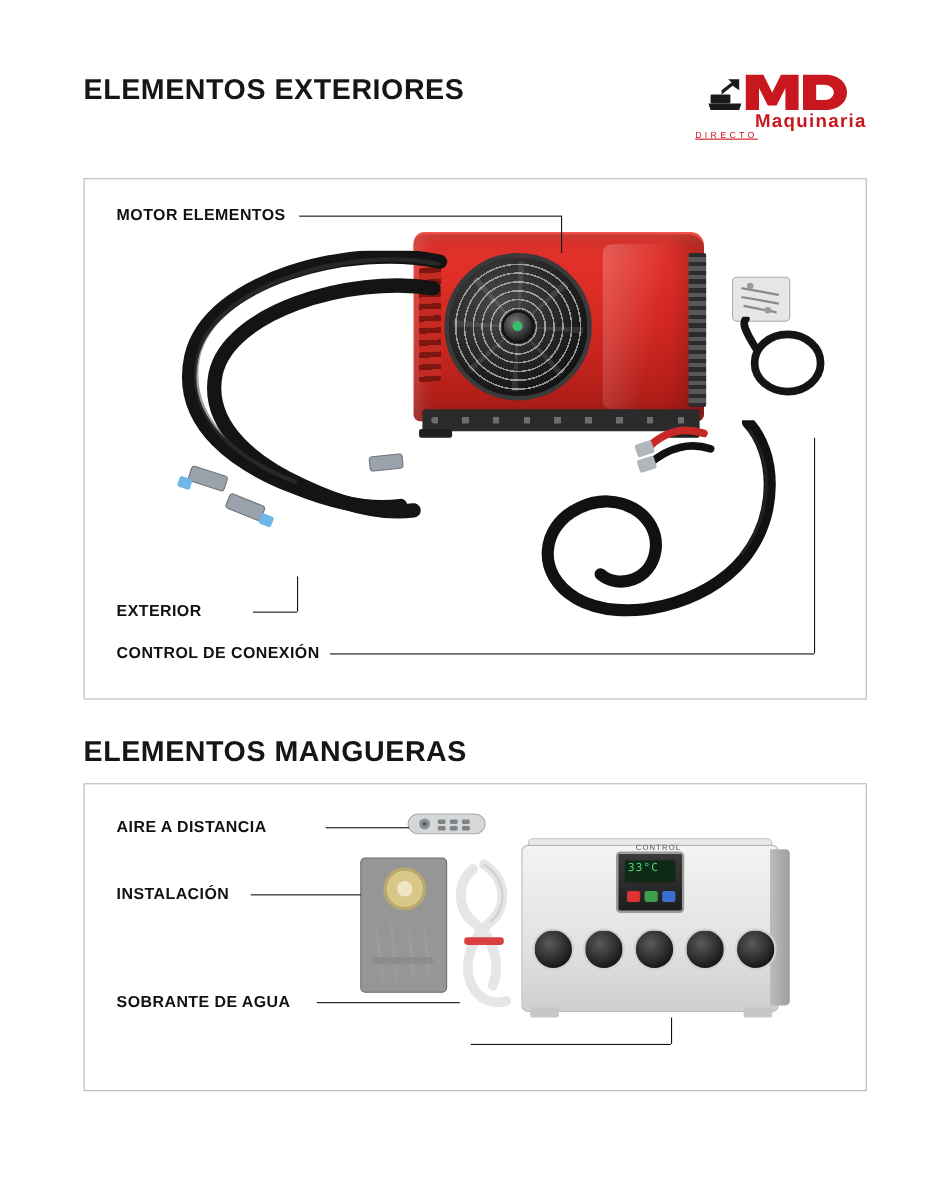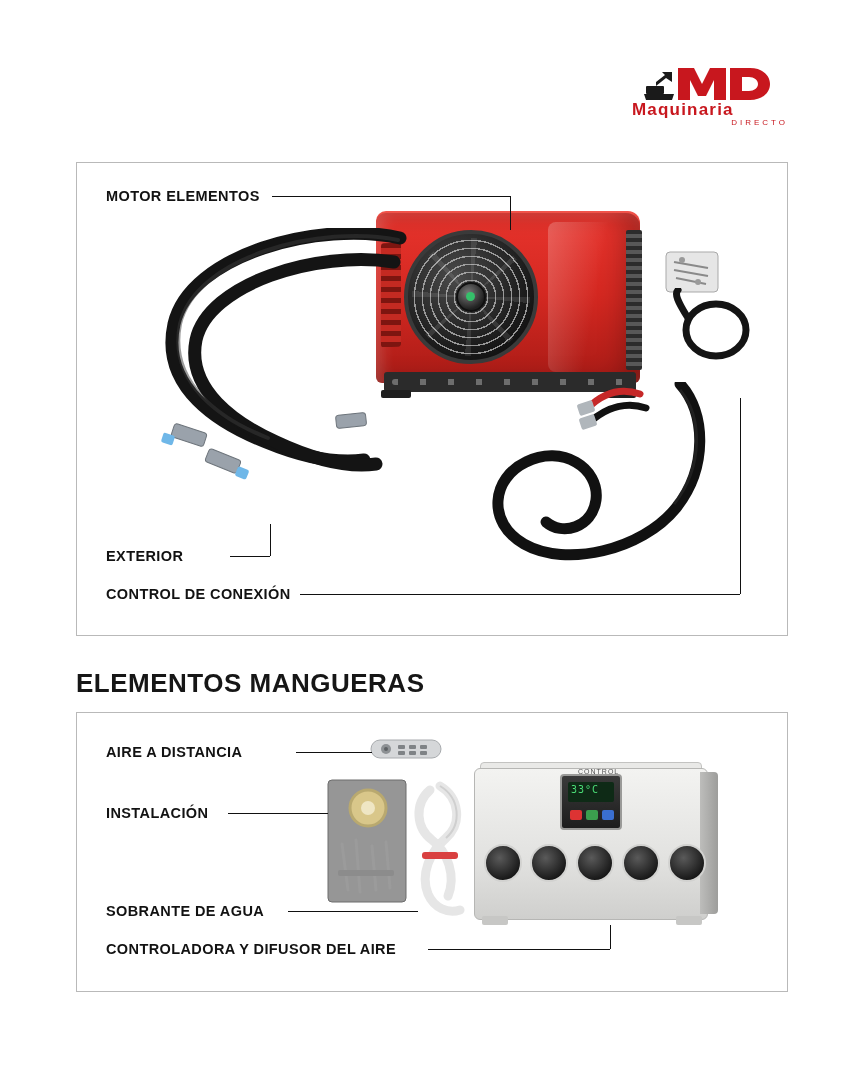--- a/index.html
+++ b/index.html
@@ -56,35 +56,36 @@
   .logo-mark {
     position: relative;
     width: 156px;
     height: 44px;
   }
   .logo-word {
     position: absolute;
     left: 0;
     top: 40px;
     width: 156px;
-    text-align: left;
+    text-align: right;
     font-size: 17px;
     font-weight: bold;
     letter-spacing: 1.2px;
     color: #c8171e;
   }
   .logo-sub {
     position: absolute;
     left: 0;
     top: 58px;
     width: 156px;
-    text-align: right;
+    text-align: left;
     font-size: 8px;
     letter-spacing: 3px;
     color: #c8171e;
+    text-decoration: underline;
   }
 
   
   .panel {
     position: absolute;
     border: 1px solid #b9b9b9;
     background: #ffffff;
   }
   #panel-exterior {
     left: 76px;
@@ -345,20 +346,21 @@
     background: linear-gradient(90deg,#bdbdbb,#9d9d9b);
     border-radius: 0 4px 4px 0;
   }
 </style>
 </head>
 <body>
 
 <div class="page">
 
   <div class="header">
+    <div class="subtitle">ELEMENTOS EXTERIORES</div>
 
     <div class="logo">
       <div class="logo-mark">
         <svg width="156" height="44" viewBox="0 0 156 44" xmlns="http://www.w3.org/2000/svg">
           <g fill="#c8171e">
             <path d="M46 8 L62 8 L70 24 L78 8 L94 8 L94 40 L82 40 L82 20 L74 36 L66 36 L58 20 L58 40 L46 40 Z"></path>
             <path d="M98 8 L118 8 C130 8 138 15 138 24 C138 33 130 40 118 40 L98 40 Z M110 17 L110 31 L117 31 C122 31 126 28 126 24 C126 20 122 17 117 17 Z"></path>
           </g>
           <g fill="#1a1a1a">
             <path d="M24 26 L34 18 L40 22 L40 12 L30 12 L33 15 L24 22 Z"></path>
@@ -532,17 +534,16 @@
 
   <div class="callout" style="left:106px; top:744px;">AIRE A DISTANCIA</div>
   <div class="leader h" style="left:296px; top:752px; width:76px;"></div>
 
   <div class="callout" style="left:106px; top:805px;">INSTALACIÓN</div>
   <div class="leader h" style="left:228px; top:813px; width:100px;"></div>
 
   <div class="callout" style="left:106px; top:903px;">SOBRANTE DE AGUA</div>
   <div class="leader h" style="left:288px; top:911px; width:130px;"></div>
 
-  <div class="callout" style="left:106px; top:941px;">CONTROLADORA Y DIFUSOR DEL AIRE</div>
   <div class="leader h" style="left:428px; top:949px; width:182px;"></div>
   <div class="leader v" style="left:610px; top:925px; height:24px;"></div>
 
 </div>
 
 </body></html>

